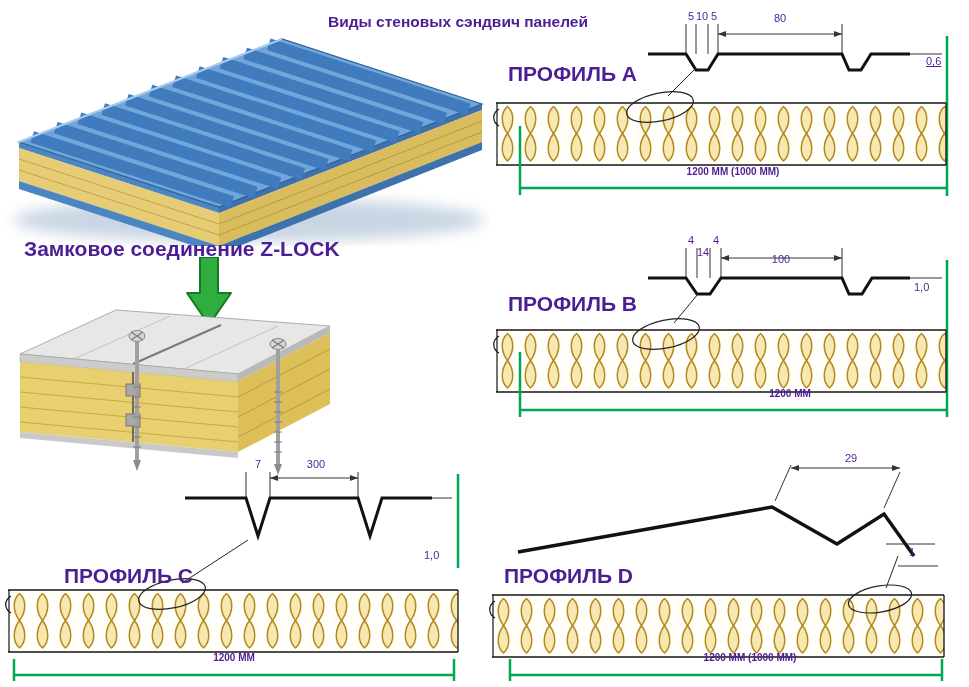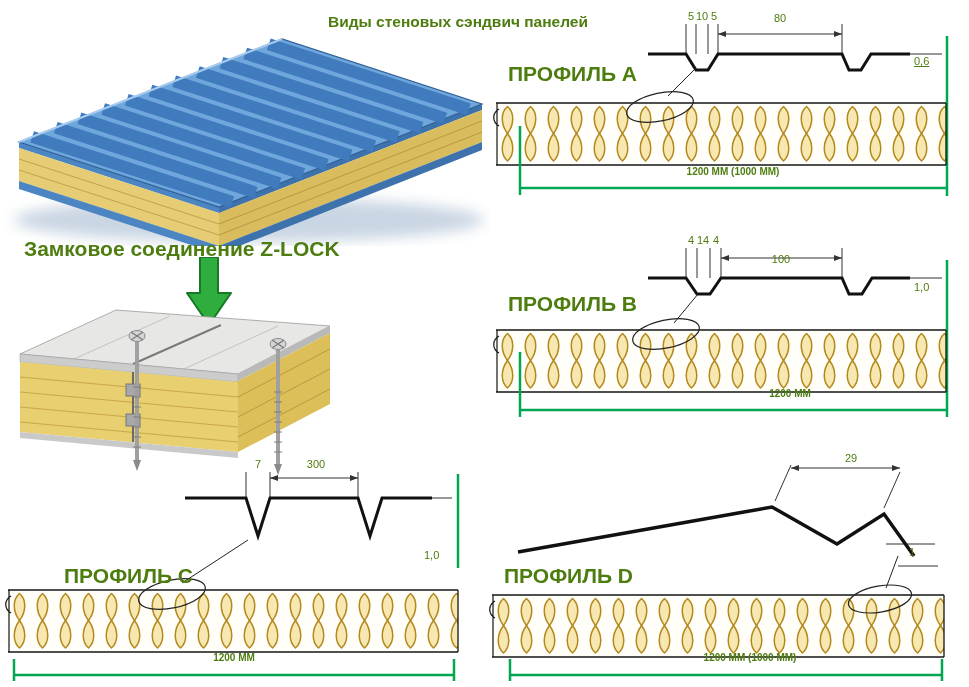--- a/index.html
+++ b/index.html
@@ -1,17 +1,17 @@
 <!DOCTYPE html>
 <html><head>
 <meta charset="utf-8">
 <style>
   html,body{margin:0;padding:0;background:#fff;}
   .canvas{position:relative;width:969px;height:687px;background:#ffffff;overflow:hidden;
-          font-family:"Liberation Sans","DejaVu Sans",sans-serif;color:#4d7c0f;}
+          font-family:"Liberation Sans","DejaVu Sans",sans-serif;color:#4c1d95;}
   .abs{position:absolute;}
   .lbl-bold{position:absolute;font-weight:bold;font-size:21px;white-space:nowrap;}
   .title{position:absolute;font-weight:bold;font-size:15.5px;white-space:nowrap;transform:translateX(-50%);}
   .dim{position:absolute;font-size:11px;white-space:nowrap;transform:translateX(-50%);}
   .dim-left{position:absolute;font-size:11px;white-space:nowrap;}
   .width-lbl{position:absolute;font-weight:bold;font-size:10px;white-space:nowrap;transform:translateX(-50%);}
   svg{display:block;}
   .profile{position:absolute;}
 </style>
 </head>
@@ -127,21 +127,21 @@
       <ellipse cx="170" cy="99" rx="34" ry="14" fill="none" stroke="#222" stroke-width="1.2" transform="rotate(-12 170 99)"></ellipse>
       <path d="M178,88 L206,60" stroke="#222" stroke-width="1" fill="none"></path>
       <path d="M30,180 H457" stroke="#00A651" stroke-width="2.5" fill="none"></path>
       <path d="M30,118 V187" stroke="#00A651" stroke-width="2.5" fill="none"></path>
     </svg>
     <div class="lbl-bold" style="left:18px;top:54px;">ПРОФИЛЬ A</div>
     <div class="dim" style="left:201px;top:2px;">5</div>
     <div class="dim" style="left:212px;top:2px;">10</div>
     <div class="dim" style="left:224px;top:2px;">5</div>
     <div class="dim" style="left:290px;top:4px;">80</div>
-    <div class="dim-left" style="left:424px;top:47px;text-decoration:underline;">0,6</div>
+    <div class="dim-left" style="left:436px;top:47px;text-decoration:underline;">0,6</div>
     <div class="width-lbl" style="left:243px;top:158px;">1200 ММ (1000 ММ)</div>
   </div>
 
   <div class="profile" style="left:490px;top:232px;width:475px;height:200px;">
     <svg width="475" height="200" viewBox="0 0 475 200">
       <g stroke="#333" stroke-width="1" fill="none">
         <path d="M196,16 V46 M207,16 V46 M220,16 V46 M231,16 V46 M352,16 V46"></path>
         <path d="M231,26 H352"></path>
       </g>
       <polygon points="231,26 239,23 239,29" fill="#333"></polygon>
@@ -157,21 +157,21 @@
         <path d="M450,0 V62" stroke="#141414" stroke-width="1.3" fill="none"></path>
         <path d="M1,0 V62 M3,6 C-4,10 -4,19 3,23" stroke="#141414" stroke-width="1.2" fill="none"></path>
       </g>
       <ellipse cx="176" cy="102" rx="34" ry="14" fill="none" stroke="#222" stroke-width="1.2" transform="rotate(-12 176 102)"></ellipse>
       <path d="M184,91 L208,62" stroke="#222" stroke-width="1" fill="none"></path>
       <path d="M30,178 H457" stroke="#00A651" stroke-width="2.5" fill="none"></path>
       <path d="M30,120 V185" stroke="#00A651" stroke-width="2.5" fill="none"></path>
     </svg>
     <div class="lbl-bold" style="left:18px;top:60px;">ПРОФИЛЬ B</div>
     <div class="dim" style="left:201px;top:2px;">4</div>
-    <div class="dim" style="left:213px;top:2px;">14</div>
+    <div class="dim" style="left:213px;top:14px;">14</div>
     <div class="dim" style="left:226px;top:2px;">4</div>
     <div class="dim" style="left:291px;top:21px;">100</div>
     <div class="dim-left" style="left:424px;top:49px;">1,0</div>
     <div class="width-lbl" style="left:300px;top:156px;">1200 ММ</div>
   </div>
 
   <div class="profile" style="left:0px;top:450px;width:480px;height:237px;">
     <svg width="480" height="237" viewBox="0 0 480 237">
       <g stroke="#333" stroke-width="1" fill="none">
         <path d="M246,22 V47 M270,22 V47 M358,22 V47"></path>

